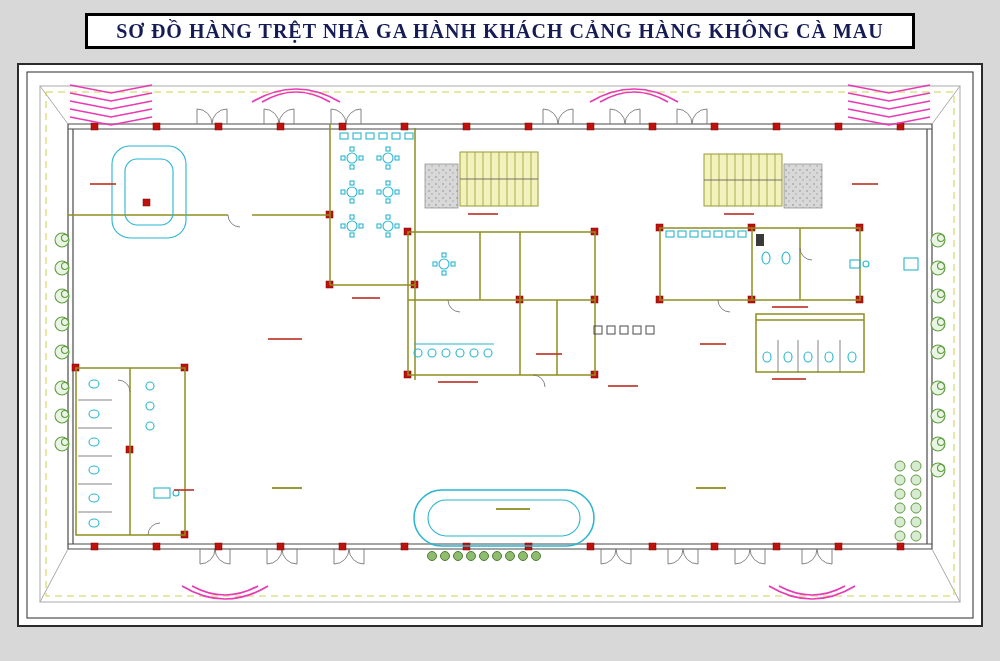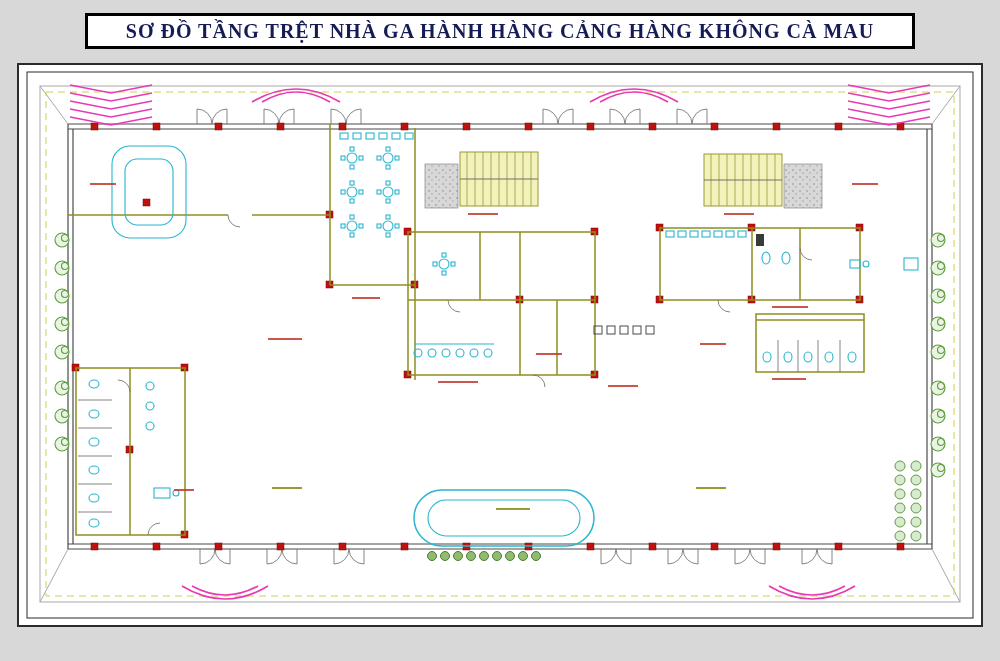--- a/index.html
+++ b/index.html
@@ -26,21 +26,21 @@
   .lbl-r rect{fill:#c0392b;opacity:.85;}
   .lbl-o rect{fill:#8f8f1f;opacity:.9;}
   .gate{fill:none;stroke:#4a4a4a;stroke-width:1;}
 </style>
 </head>
 <body>
 
 <div class="stage">
 
   <div class="title-box">
-    <span>SƠ ĐỒ TẦNG TRỆT NHÀ GA HÀNH HÀNG CẢNG HÀNG KHÔNG CÀ MAU</span>
+    <span>SƠ ĐỒ HÀNG TRỆT NHÀ GA HÀNH KHÁCH CẢNG HÀNG KHÔNG CÀ MAU</span>
   </div>
 
   <svg width="1000" height="661" viewBox="0 0 1000 661">
     <defs>
       <pattern id="speckles" width="7" height="7" patternUnits="userSpaceOnUse">
         <rect width="7" height="7" fill="#d8d8d8"></rect>
         <circle cx="2" cy="2" r="0.8" fill="#8a8a8a"></circle>
         <circle cx="5" cy="5" r="0.7" fill="#9a9a9a"></circle>
       </pattern>
       <g id="doorTop" class="door">

